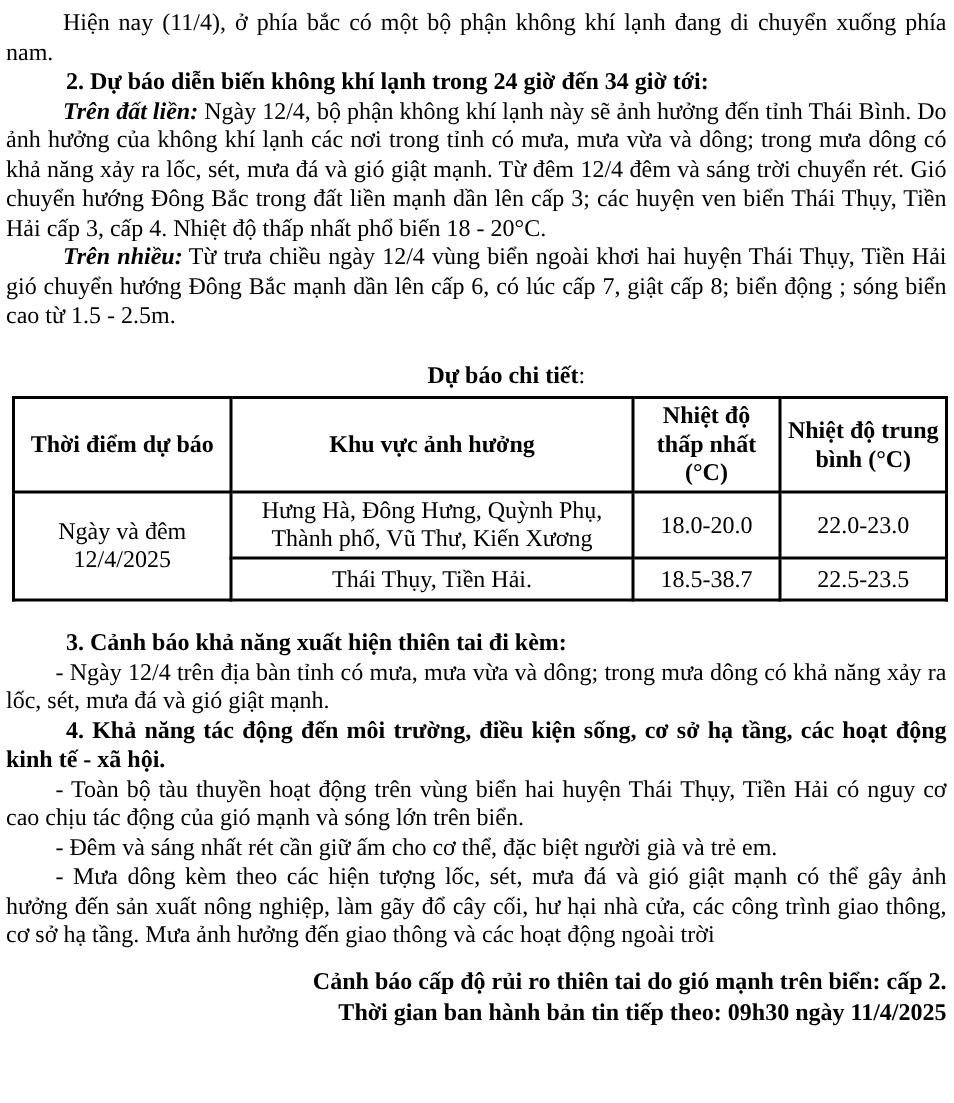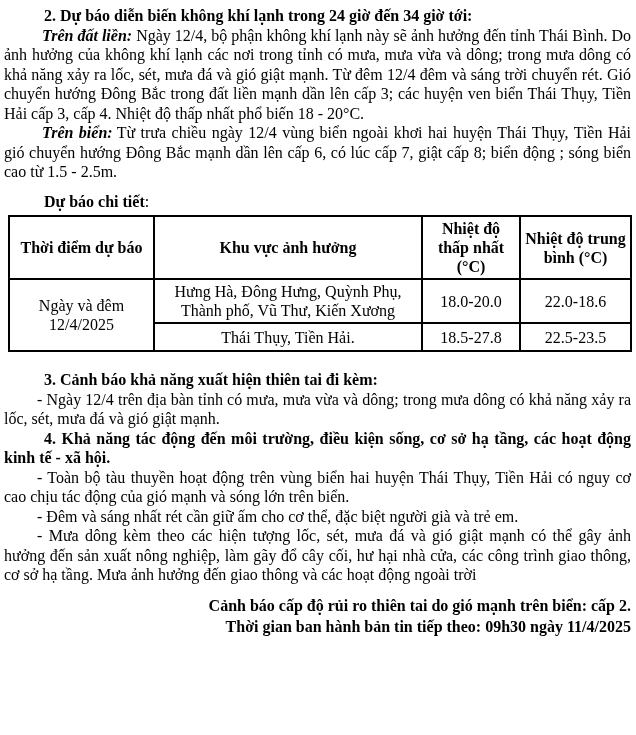--- a/index.html
+++ b/index.html
@@ -31,22 +31,23 @@
   .bullet-p {
     text-align: justify;
     text-indent: 33px;
   }
   .inline-label {
     font-weight: bold;
     font-style: italic;
     margin-right: 4px;
   }
   .detail-line {
-    margin-top: 10px;
+    margin-top: 20px;
     text-indent: 40px;
+    text-align: center;
   }
   .detail-label { font-weight: bold; }
   table.forecast {
     border-collapse: collapse;
     table-layout: fixed;
     width: 622px;
     margin: 4px 0 5px 4px;
   }
   table.forecast th, table.forecast td {
     border: 2px solid #000000;
@@ -69,24 +70,25 @@
     text-align: right;
   }
   .footer .risk   { padding-left: 44px; }
   .footer .next   { padding-left: 18px; }
 </style>
 </head>
 <body>
 
 <div class="page">
 
+  <p class="body-p">Hiện nay (11/4), ở phía bắc có một bộ phận không khí lạnh đang di chuyển xuống phía nam.</p>
 
   <p class="heading">2. Dự báo diễn biến không khí lạnh trong 24 giờ đến 34 giờ tới:</p>
   <p class="body-p"><span class="inline-label">Trên đất liền:</span><span>Ngày 12/4, bộ phận không khí lạnh này sẽ ảnh hưởng đến tỉnh Thái Bình. Do ảnh hưởng của không khí lạnh các nơi trong tỉnh có mưa, mưa vừa và dông; trong mưa dông có khả năng xảy ra lốc, sét, mưa đá và gió giật mạnh. Từ đêm 12/4 đêm và sáng trời chuyển rét. Gió chuyển hướng Đông Bắc trong đất liền mạnh dần lên cấp 3; các huyện ven biển Thái Thụy, Tiền Hải cấp 3, cấp 4. Nhiệt độ thấp nhất phổ biến 18 - 20°C.</span></p>
-  <p class="body-p"><span class="inline-label">Trên biển:</span><span>Từ trưa chiều ngày 12/4 vùng biển ngoài khơi hai huyện Thái Thụy, Tiền Hải gió chuyển hướng Đông Bắc mạnh dần lên cấp 6, có lúc cấp 7, giật cấp 8; biển động ; sóng biển cao từ 1.5 - 2.5m.</span></p>
+  <p class="body-p"><span class="inline-label">Trên nhiều:</span><span>Từ trưa chiều ngày 12/4 vùng biển ngoài khơi hai huyện Thái Thụy, Tiền Hải gió chuyển hướng Đông Bắc mạnh dần lên cấp 6, có lúc cấp 7, giật cấp 8; biển động ; sóng biển cao từ 1.5 - 2.5m.</span></p>
 
   <p class="detail-line"><span class="detail-label">Dự báo chi tiết</span><span>:</span></p>
 
   <table class="forecast">
     <colgroup>
       <col style="width:145px">
       <col style="width:268px">
       <col style="width:98px">
       <col style="width:111px">
     </colgroup>
@@ -96,25 +98,25 @@
         <th>Khu vực ảnh hưởng</th>
         <th>Nhiệt độ thấp nhất (°C)</th>
         <th>Nhiệt độ trung bình (°C)</th>
       </tr>
     </thead>
     <tbody>
       <tr>
         <td rowspan="2">Ngày và đêm 12/4/2025</td>
         <td class="region-cell">Hưng Hà, Đông Hưng, Quỳnh Phụ, Thành phố, Vũ Thư, Kiến Xương</td>
         <td>18.0-20.0</td>
-        <td>22.0-18.6</td>
+        <td>22.0-23.0</td>
       </tr>
       <tr>
         <td class="region-cell-2">Thái Thụy, Tiền Hải.</td>
-        <td>18.5-27.8</td>
+        <td>18.5-38.7</td>
         <td>22.5-23.5</td>
       </tr>
     </tbody>
   </table>
 
   <p class="heading sec3">3. Cảnh báo khả năng xuất hiện thiên tai đi kèm:</p>
   <p class="bullet-p">- Ngày 12/4 trên địa bàn tỉnh có mưa, mưa vừa và dông; trong mưa dông có khả năng xảy ra lốc, sét, mưa đá và gió giật mạnh.</p>
 
   <p class="heading">4. Khả năng tác động đến môi trường, điều kiện sống, cơ sở hạ tầng, các hoạt động kinh tế - xã hội.</p>
   <p class="bullet-p">- Toàn bộ tàu thuyền hoạt động trên vùng biển hai huyện Thái Thụy, Tiền Hải có nguy cơ cao chịu tác động của gió mạnh và sóng lớn trên biển.</p>

